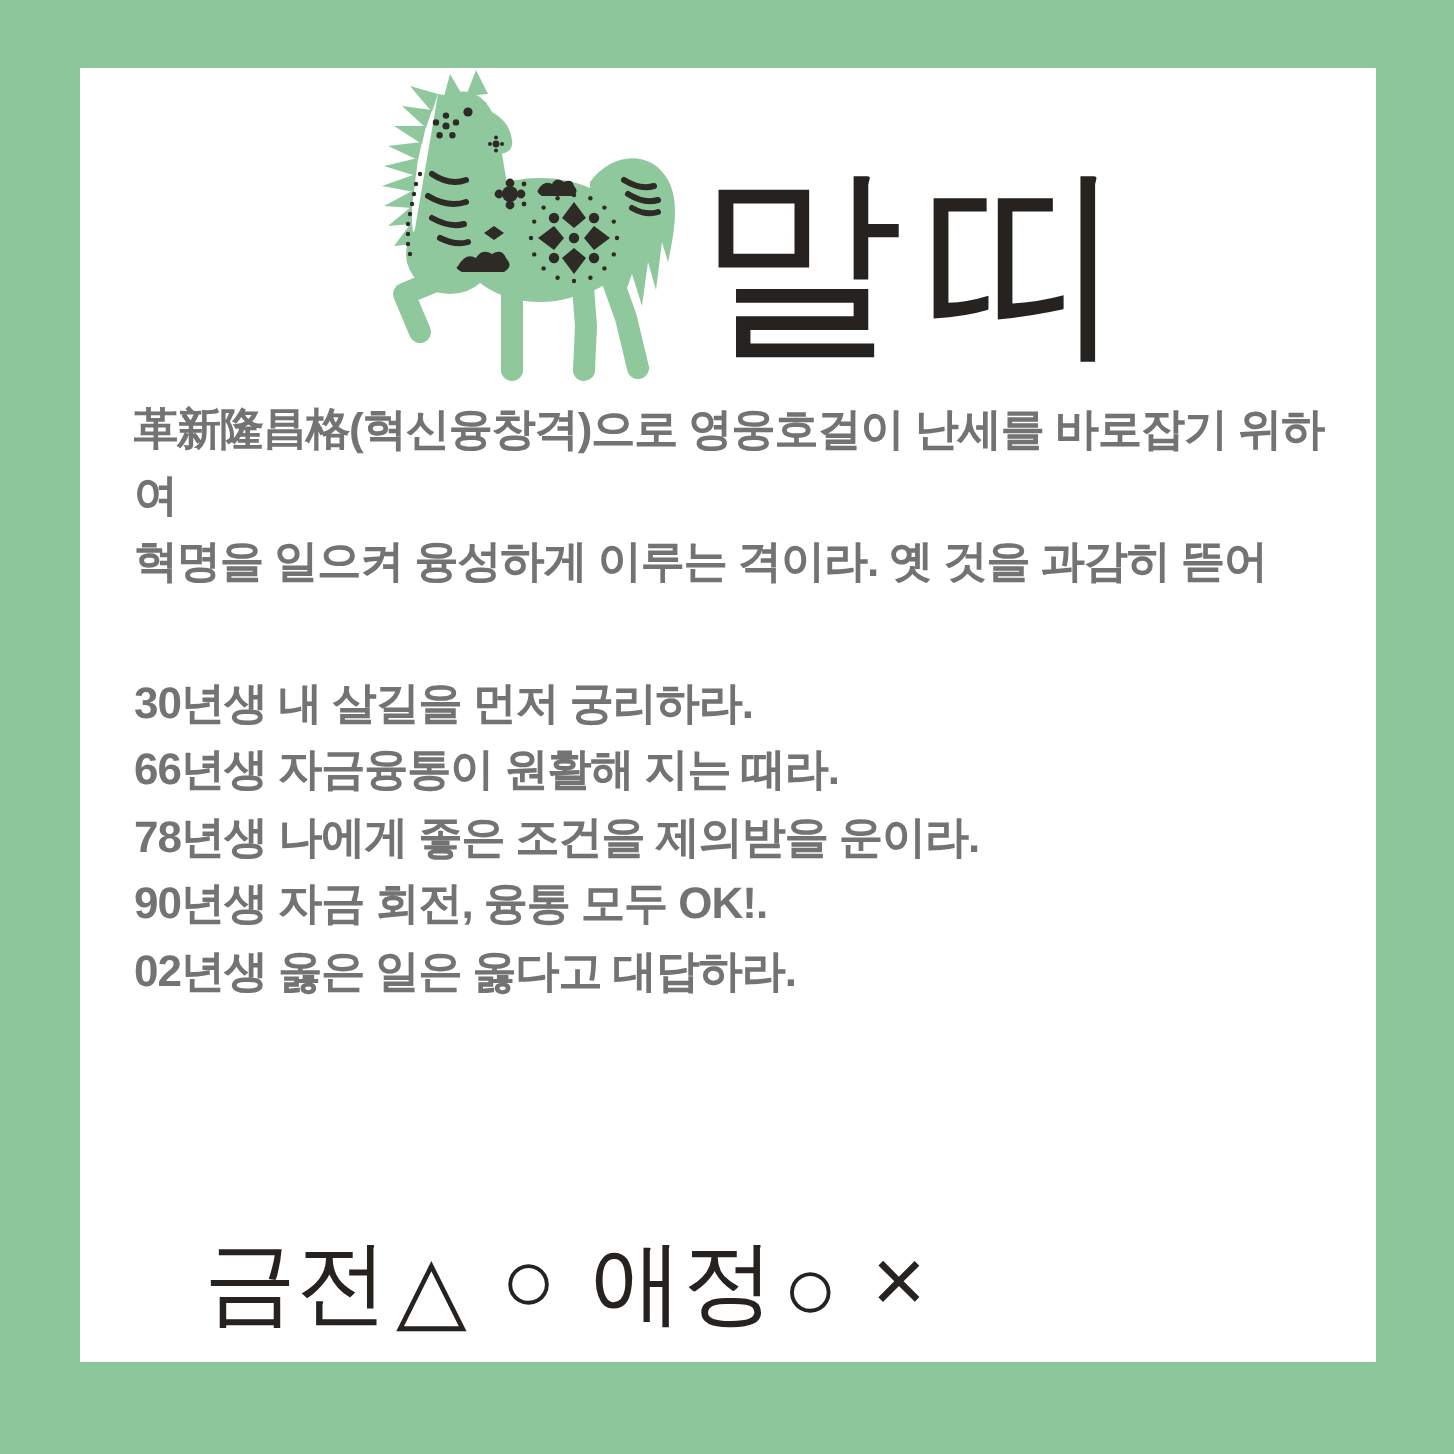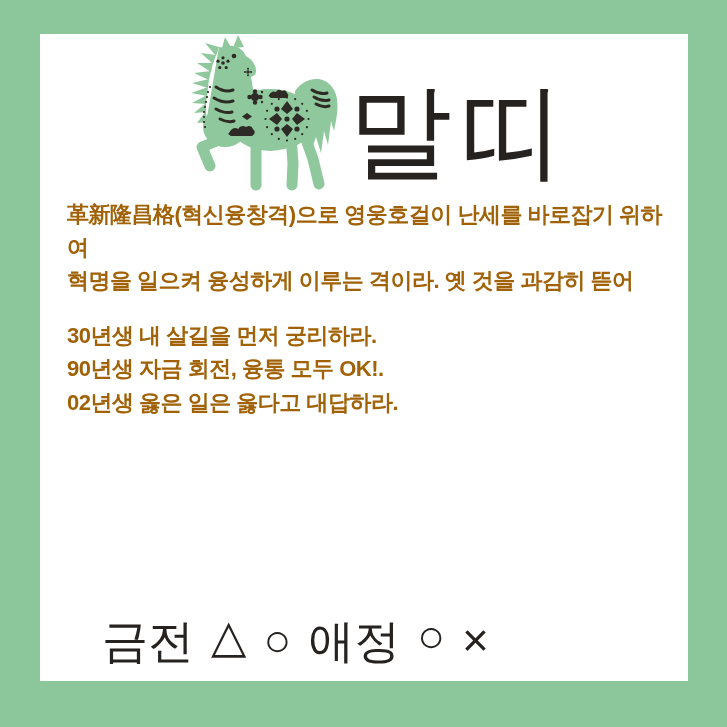--- a/index.html
+++ b/index.html
@@ -32,48 +32,48 @@
     font-weight: 300;
     letter-spacing: 8px;
     color: #262220;
     line-height: 150px;
     white-space: nowrap;
   }
   .textblock {
     position: absolute;
     left: 27px; top: 164px;
     width: 600px;
-    color: #a16207;
+    color: #737373;
   }
   .intro {
     font-size: 22px;
     font-weight: 700;
     line-height: 33px;
     letter-spacing: -0.5px;
   }
   .years {
-    margin-top: 22px;
+    margin-top: 38px;
     font-size: 22px;
     font-weight: 700;
     line-height: 33.4px;
     letter-spacing: -0.5px;
   }
   .ratings {
     position: absolute;
     left: 62px; top: 578px;
     width: 586px; height: 60px;
     display: flex;
     align-items: center;
     gap: 17px;
     font-size: 46px;
     font-weight: 300;
     color: #262220;
     white-space: nowrap;
   }
-  .ratings .pair { display: flex; align-items: flex-start; gap: 17px; }
+  .ratings .pair { display: flex; align-items: flex-end; gap: 4px; }
   .ratings .mark { font-weight: 300; transform: translateY(-2px); }
 </style>
 </head>
 <body>
 
 <div class="stage">
   <div class="card">
 
     <div class="horse">
       <svg viewBox="0 0 165 170" width="165" height="170" xmlns="http://www.w3.org/2000/svg">
@@ -200,20 +200,22 @@
 
     <div class="title">말띠</div>
 
     <div class="textblock">
       <div class="intro">
         <div>革新隆昌格(혁신융창격)으로 영웅호걸이 난세를 바로잡기 위하여</div>
         <div>혁명을 일으켜 융성하게 이루는 격이라. 옛 것을 과감히 뜯어</div>
       </div>
       <div class="years">
         <div>30년생 내 살길을 먼저 궁리하라.</div>
+        <div>66년생 자금융통이 원활해 지는 때라.</div>
+        <div>78년생 나에게 좋은 조건을 제의받을 운이라.</div>
         <div>90년생 자금 회전, 융통 모두 OK!.</div>
         <div>02년생 옳은 일은 옳다고 대답하라.</div>
       </div>
     </div>
 
     <div class="ratings">
       <div class="pair">
         <span>금전</span>
         <span class="mark">△</span>
       </div>

